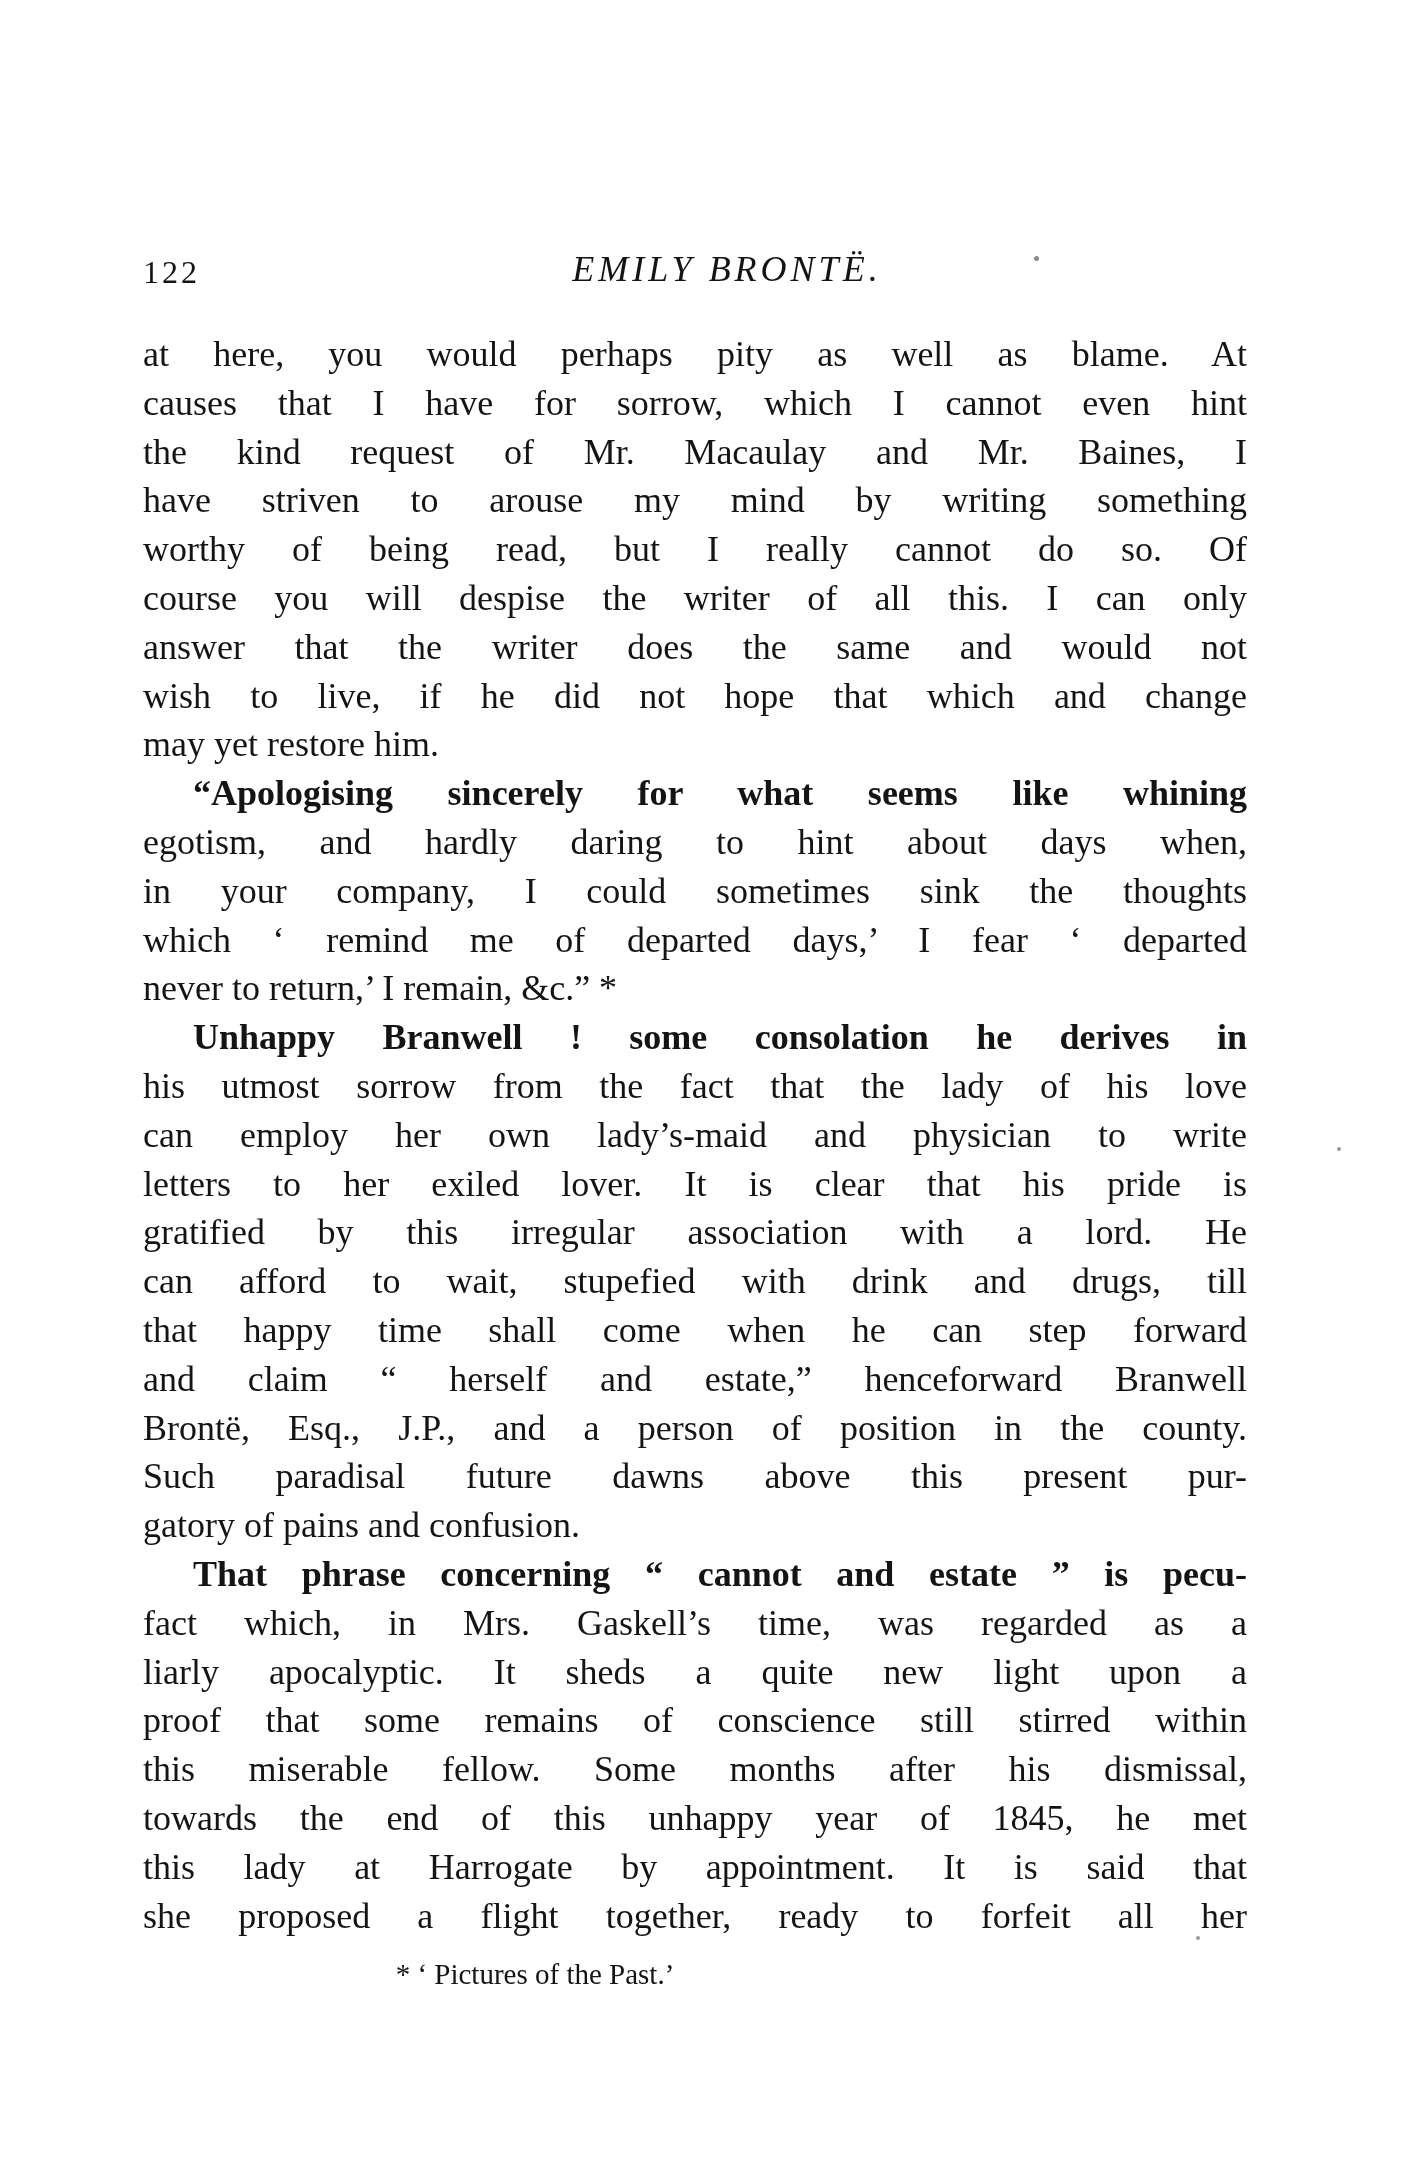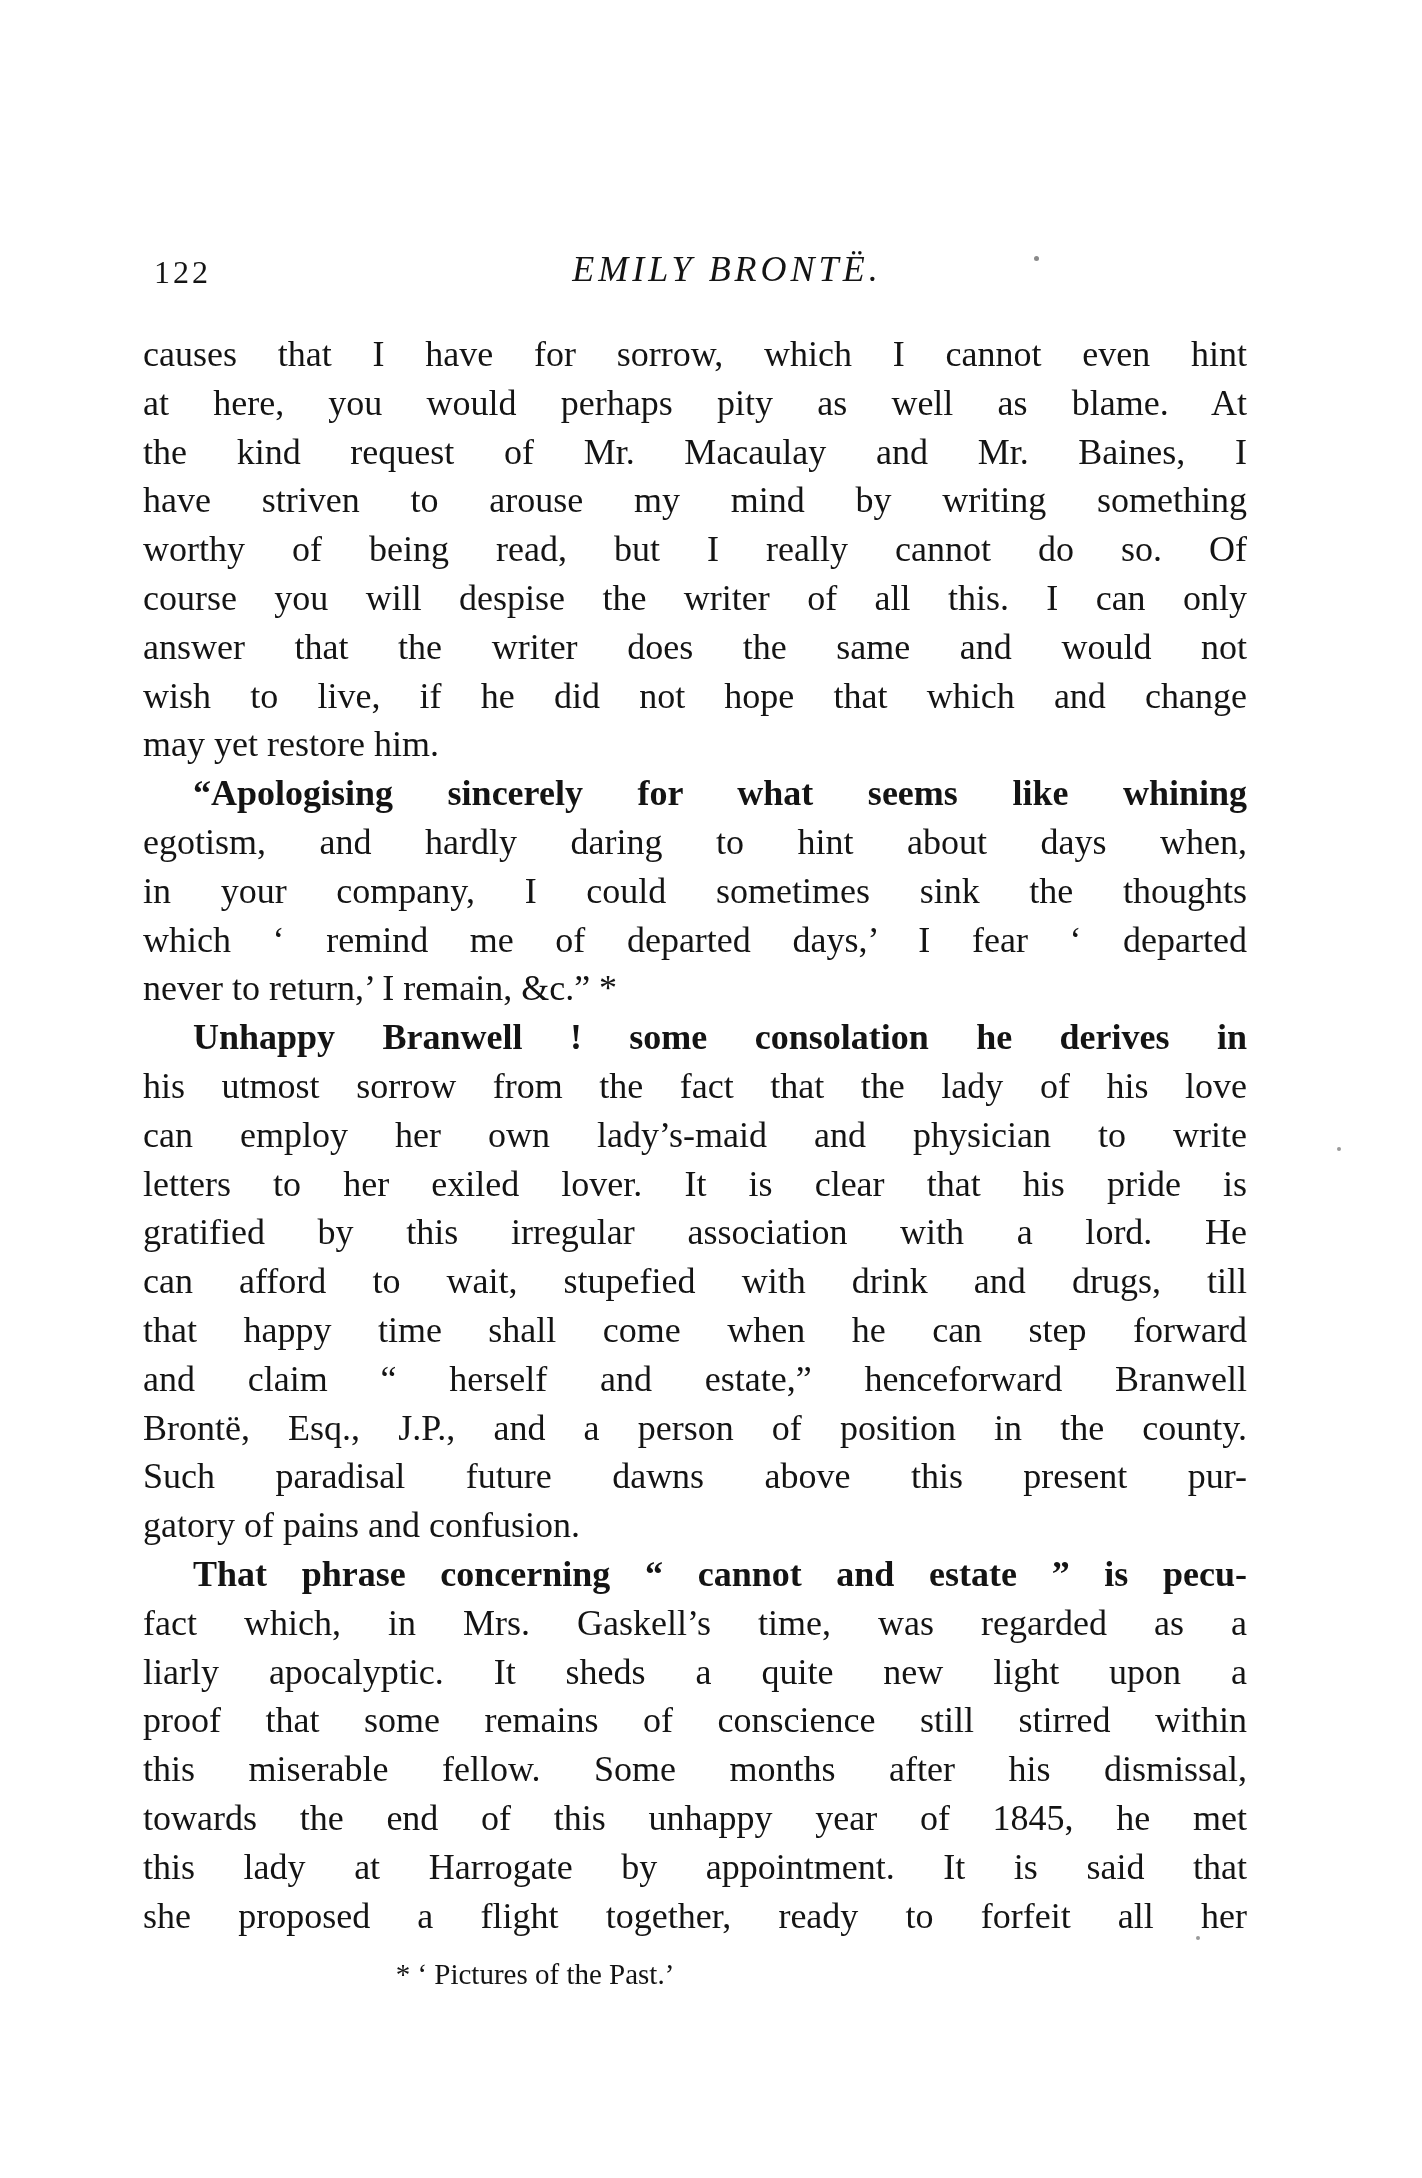--- a/index.html
+++ b/index.html
@@ -20,21 +20,21 @@
   }
   .header {
     position: absolute;
     top: 248px;
     left: 0;
     width: 1422px;
     height: 50px;
   }
   .pagenum {
     position: absolute;
-    left: 154px;
+    left: 143px;
     top: 6px;
     font-size: 32px;
     letter-spacing: 3px;
   }
   .running-title {
     position: absolute;
     left: 0;
     width: 100%;
     top: 0;
     text-align: center;
@@ -91,22 +91,22 @@
 <body>
 
 <div class="page">
 
   <div class="header">
     <span class="pagenum">122</span>
     <span class="running-title">EMILY BRONTË.</span>
   </div>
 
   <div class="textblock" id="textblock">
+      <div class="line">at here, you would perhaps pity as well as blame.  At</div>
       <div class="line">causes that I have for sorrow, which I cannot even hint</div>
-      <div class="line">at here, you would perhaps pity as well as blame.  At</div>
       <div class="line">the kind request of Mr. Macaulay and Mr. Baines, I</div>
       <div class="line">have striven to arouse my mind by writing something</div>
       <div class="line">worthy of being read, but I really cannot do so.  Of</div>
       <div class="line">course you will despise the writer of all this.  I can only</div>
       <div class="line">answer that the writer does the same and would not</div>
       <div class="line">wish to live, if he did not hope that which and change</div>
       <div class="line endline">may yet restore him.</div>
       <div class="line indent">“Apologising sincerely for what seems like whining</div>
       <div class="line">egotism, and hardly daring to hint about days when,</div>
       <div class="line">in your company, I could sometimes sink the thoughts</div>

